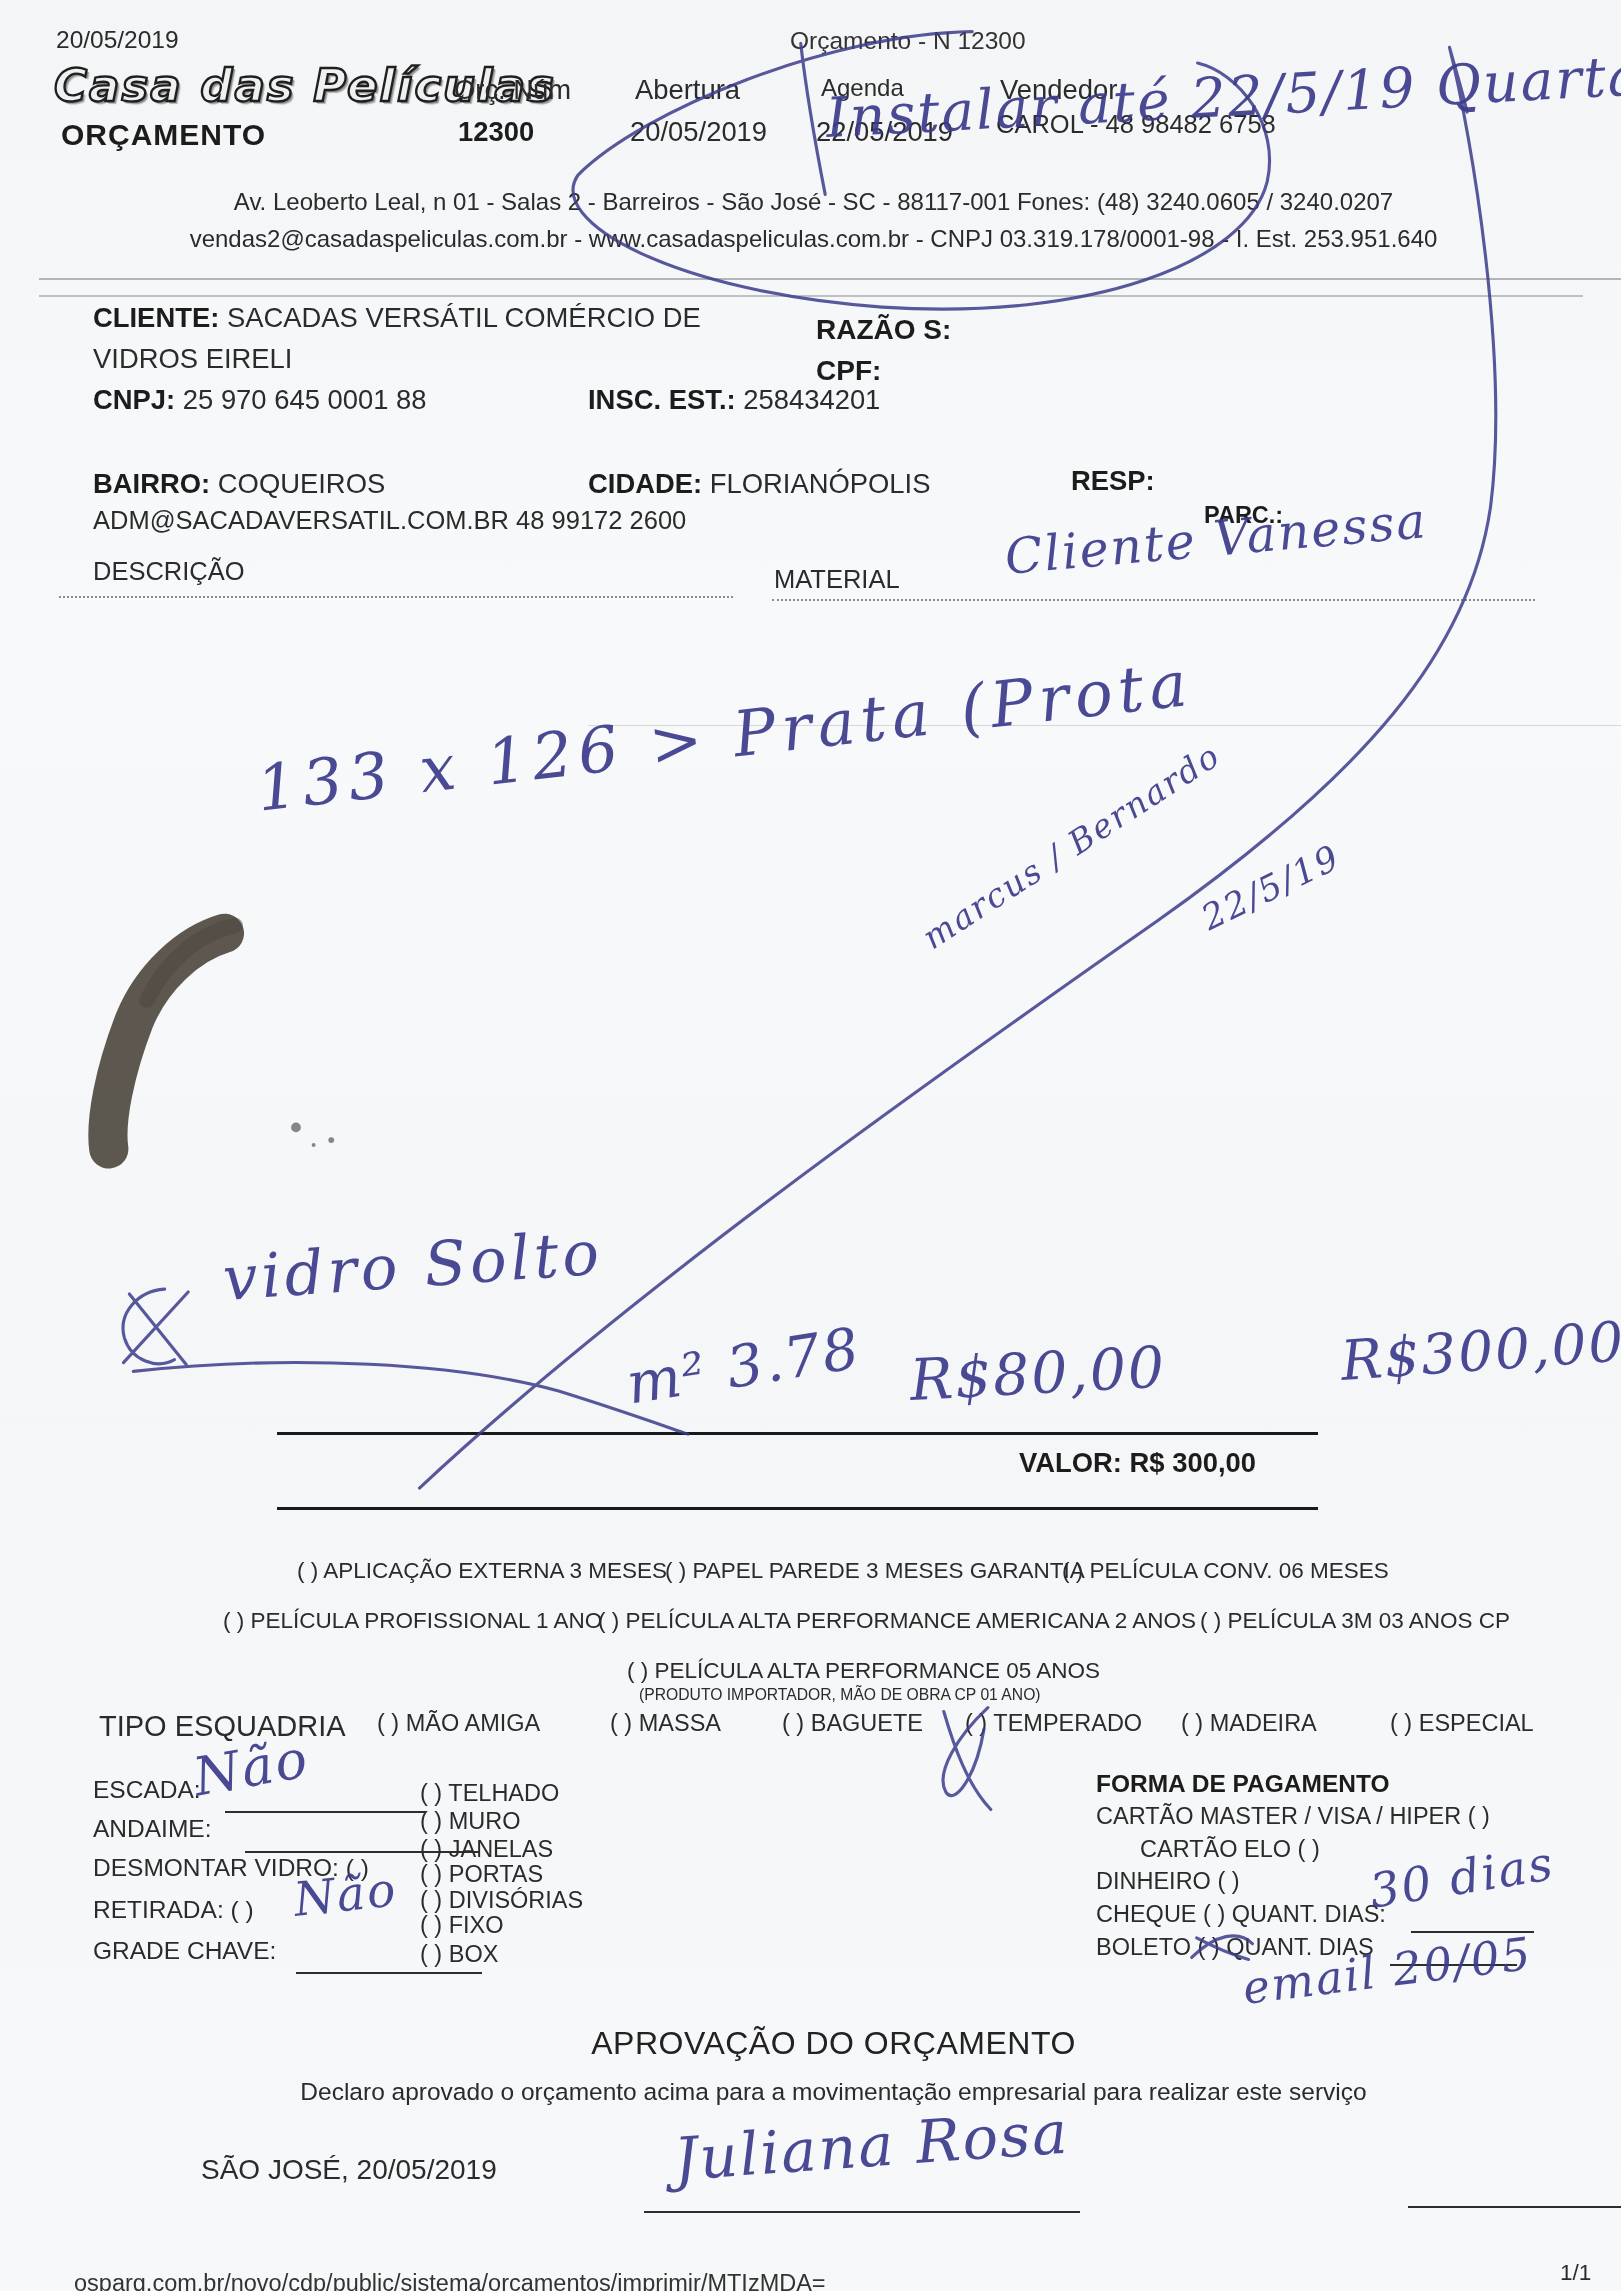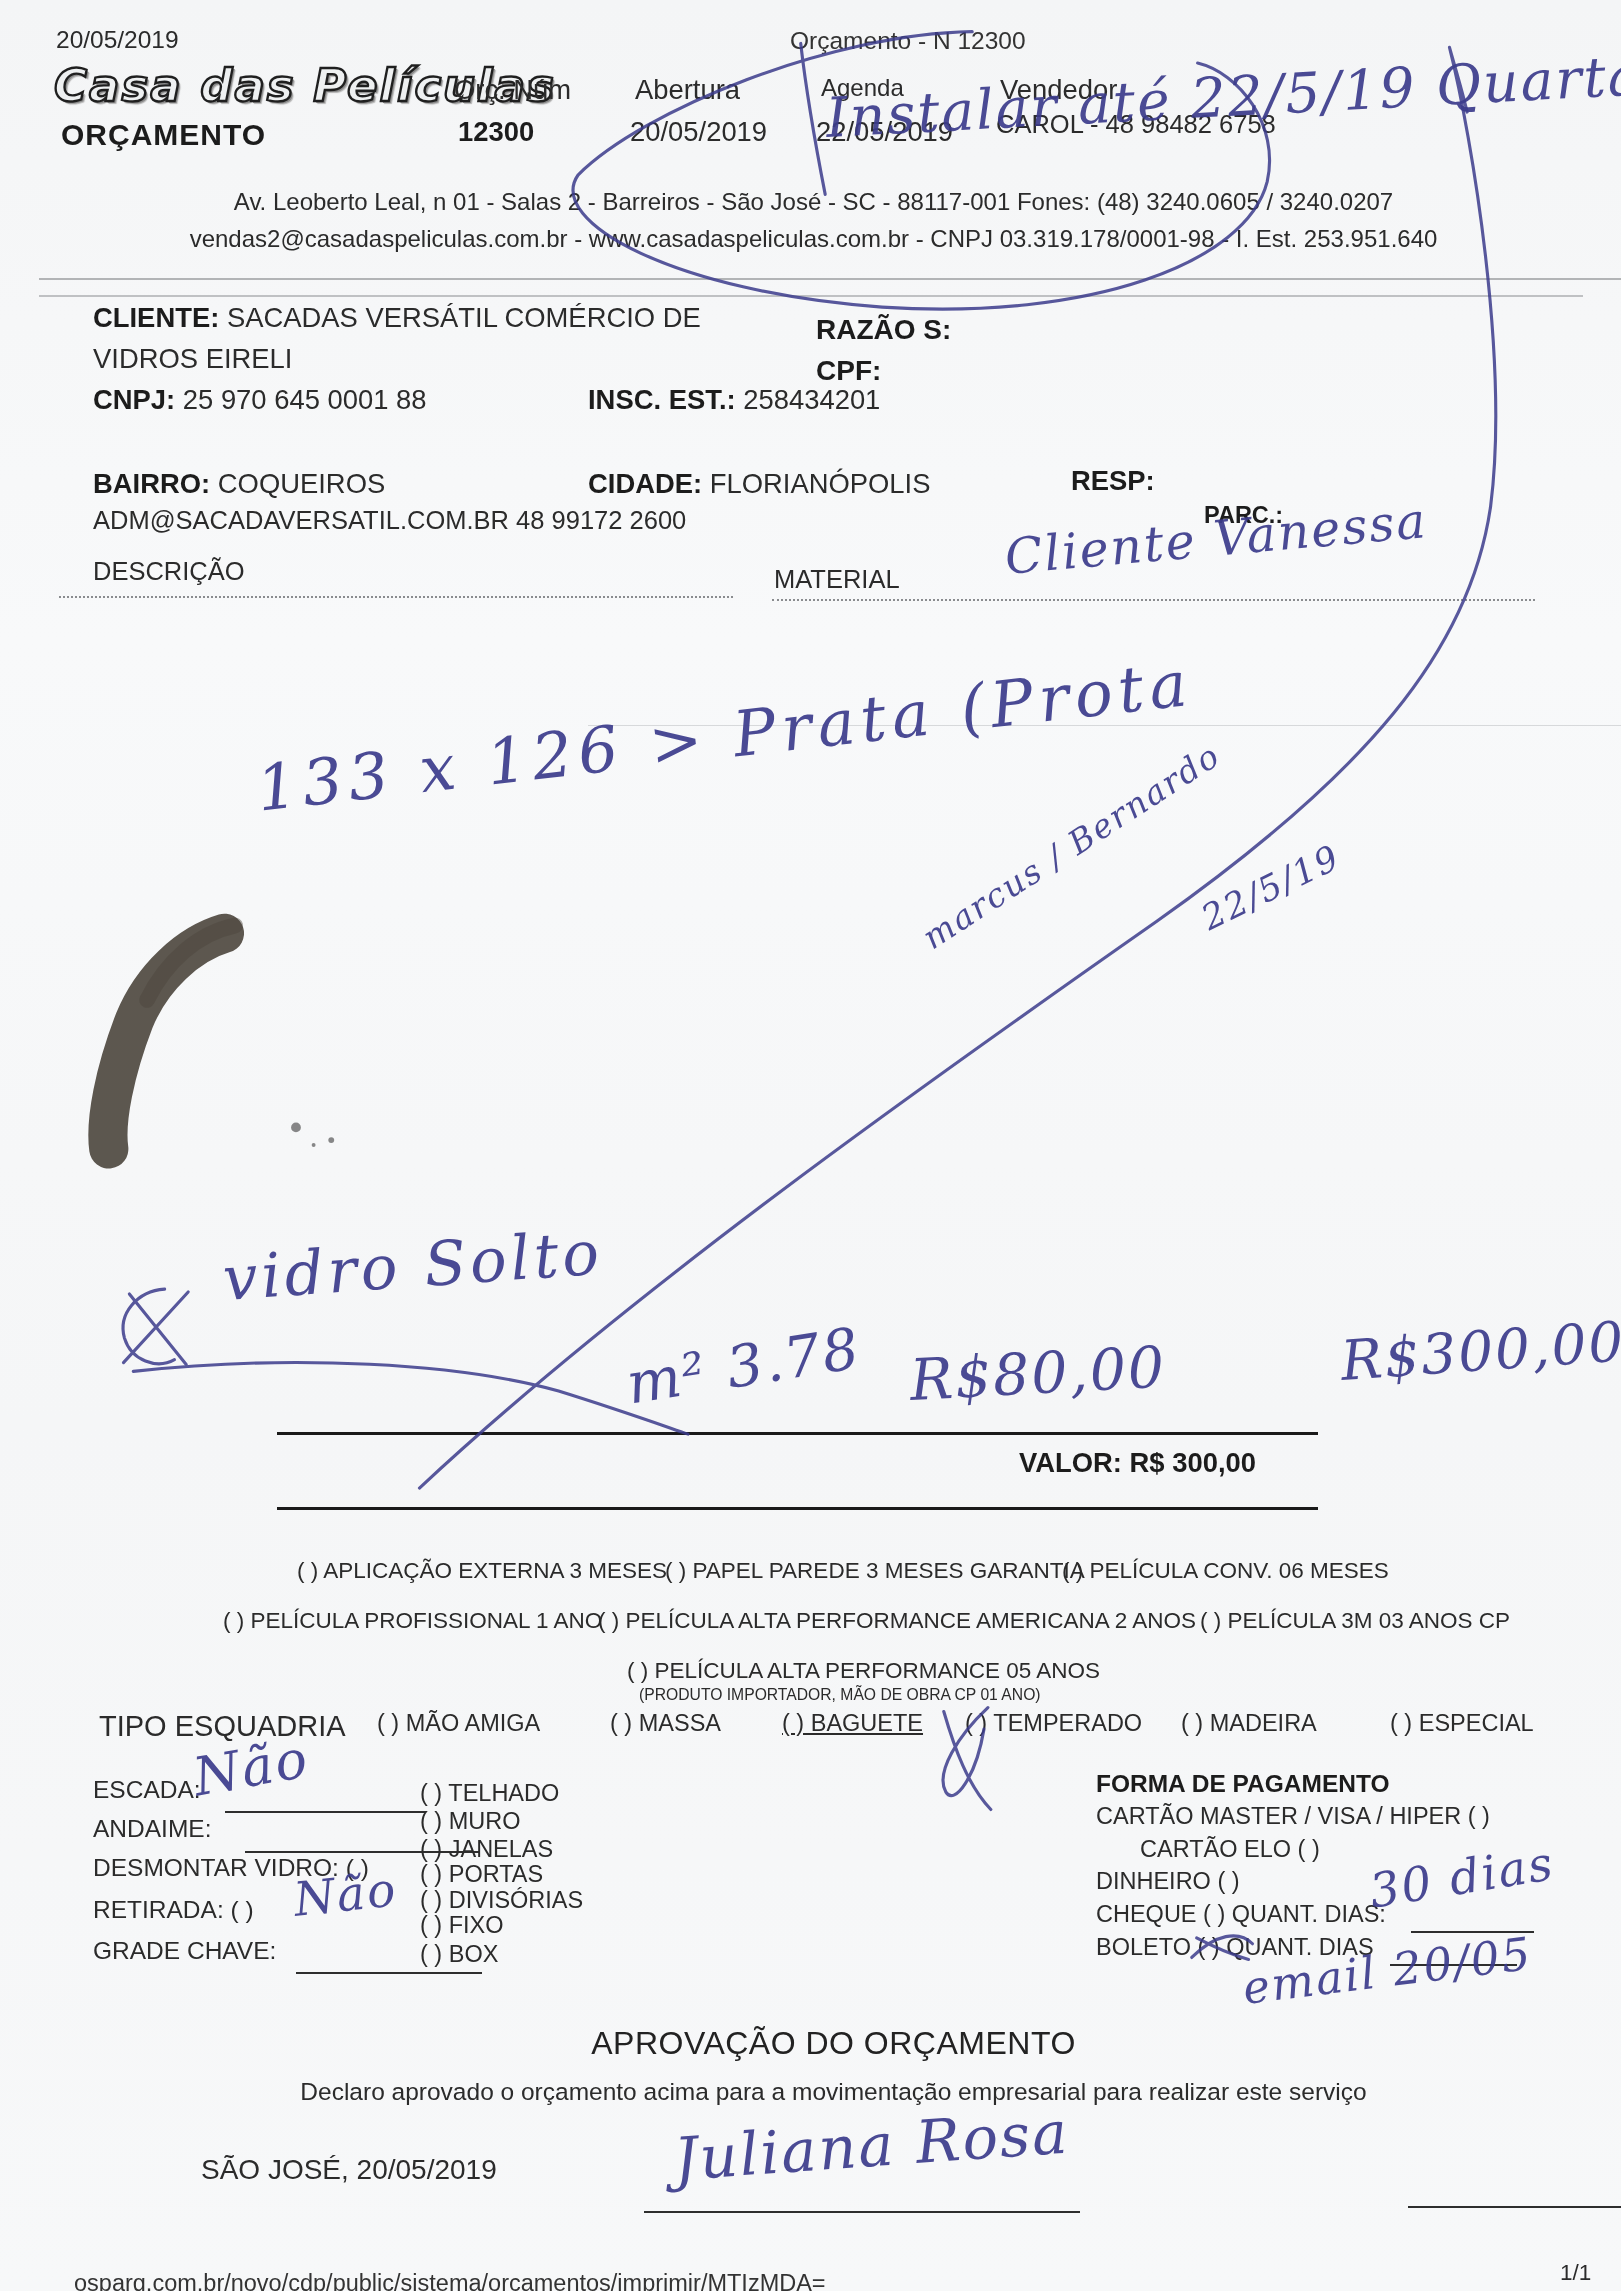--- a/index.html
+++ b/index.html
@@ -95,21 +95,21 @@
   <div class="abs pt" style="left:1062px;top:1558px;font-size:22.5px;">(  ) PELÍCULA CONV. 06 MESES</div>
   <div class="abs pt" style="left:223px;top:1608px;font-size:22.5px;">(  ) PELÍCULA PROFISSIONAL 1 ANO</div>
   <div class="abs pt" style="left:598px;top:1608px;font-size:22.5px;">(  ) PELÍCULA ALTA PERFORMANCE AMERICANA 2 ANOS</div>
   <div class="abs pt" style="left:1200px;top:1608px;font-size:22.5px;">(  ) PELÍCULA 3M 03 ANOS CP</div>
   <div class="abs pt" style="left:627px;top:1658px;font-size:22.5px;">(  ) PELÍCULA ALTA PERFORMANCE 05 ANOS</div>
   <div class="abs pt" style="left:639px;top:1686px;font-size:15.7px;">(PRODUTO IMPORTADOR, MÃO DE OBRA CP 01 ANO)</div>
 
   <div class="abs pt" style="left:99px;top:1710px;font-size:29px;">TIPO ESQUADRIA</div>
   <div class="abs pt" style="left:377px;top:1710px;font-size:23.5px;">(  ) MÃO AMIGA</div>
   <div class="abs pt" style="left:610px;top:1710px;font-size:23.5px;">(  ) MASSA</div>
-  <div class="abs pt" style="left:782px;top:1710px;font-size:23.5px;text-decoration:underline;">(  ) BAGUETE</div>
+  <div class="abs pt" style="left:782px;top:1710px;font-size:23.5px;">(  ) BAGUETE</div>
   <div class="abs pt" style="left:965px;top:1710px;font-size:23.5px;">(  ) TEMPERADO</div>
   <div class="abs pt" style="left:1181px;top:1710px;font-size:23.5px;">(  ) MADEIRA</div>
   <div class="abs pt" style="left:1390px;top:1710px;font-size:23.5px;">(  ) ESPECIAL</div>
 
   <div class="abs pt" style="left:93px;top:1776px;font-size:24.5px;">ESCADA:</div>
   <div class="solidline" style="left:225px;top:1811px;width:201px;height:2px;"></div>
   <div class="abs pt" style="left:93px;top:1815px;font-size:24.5px;">ANDAIME:</div>
   <div class="solidline" style="left:245px;top:1851px;width:235px;height:2px;"></div>
   <div class="abs pt" style="left:93px;top:1854px;font-size:24.5px;">DESMONTAR VIDRO:   (  )</div>
   <div class="abs pt" style="left:93px;top:1896px;font-size:24.5px;">RETIRADA:   (  )</div>

